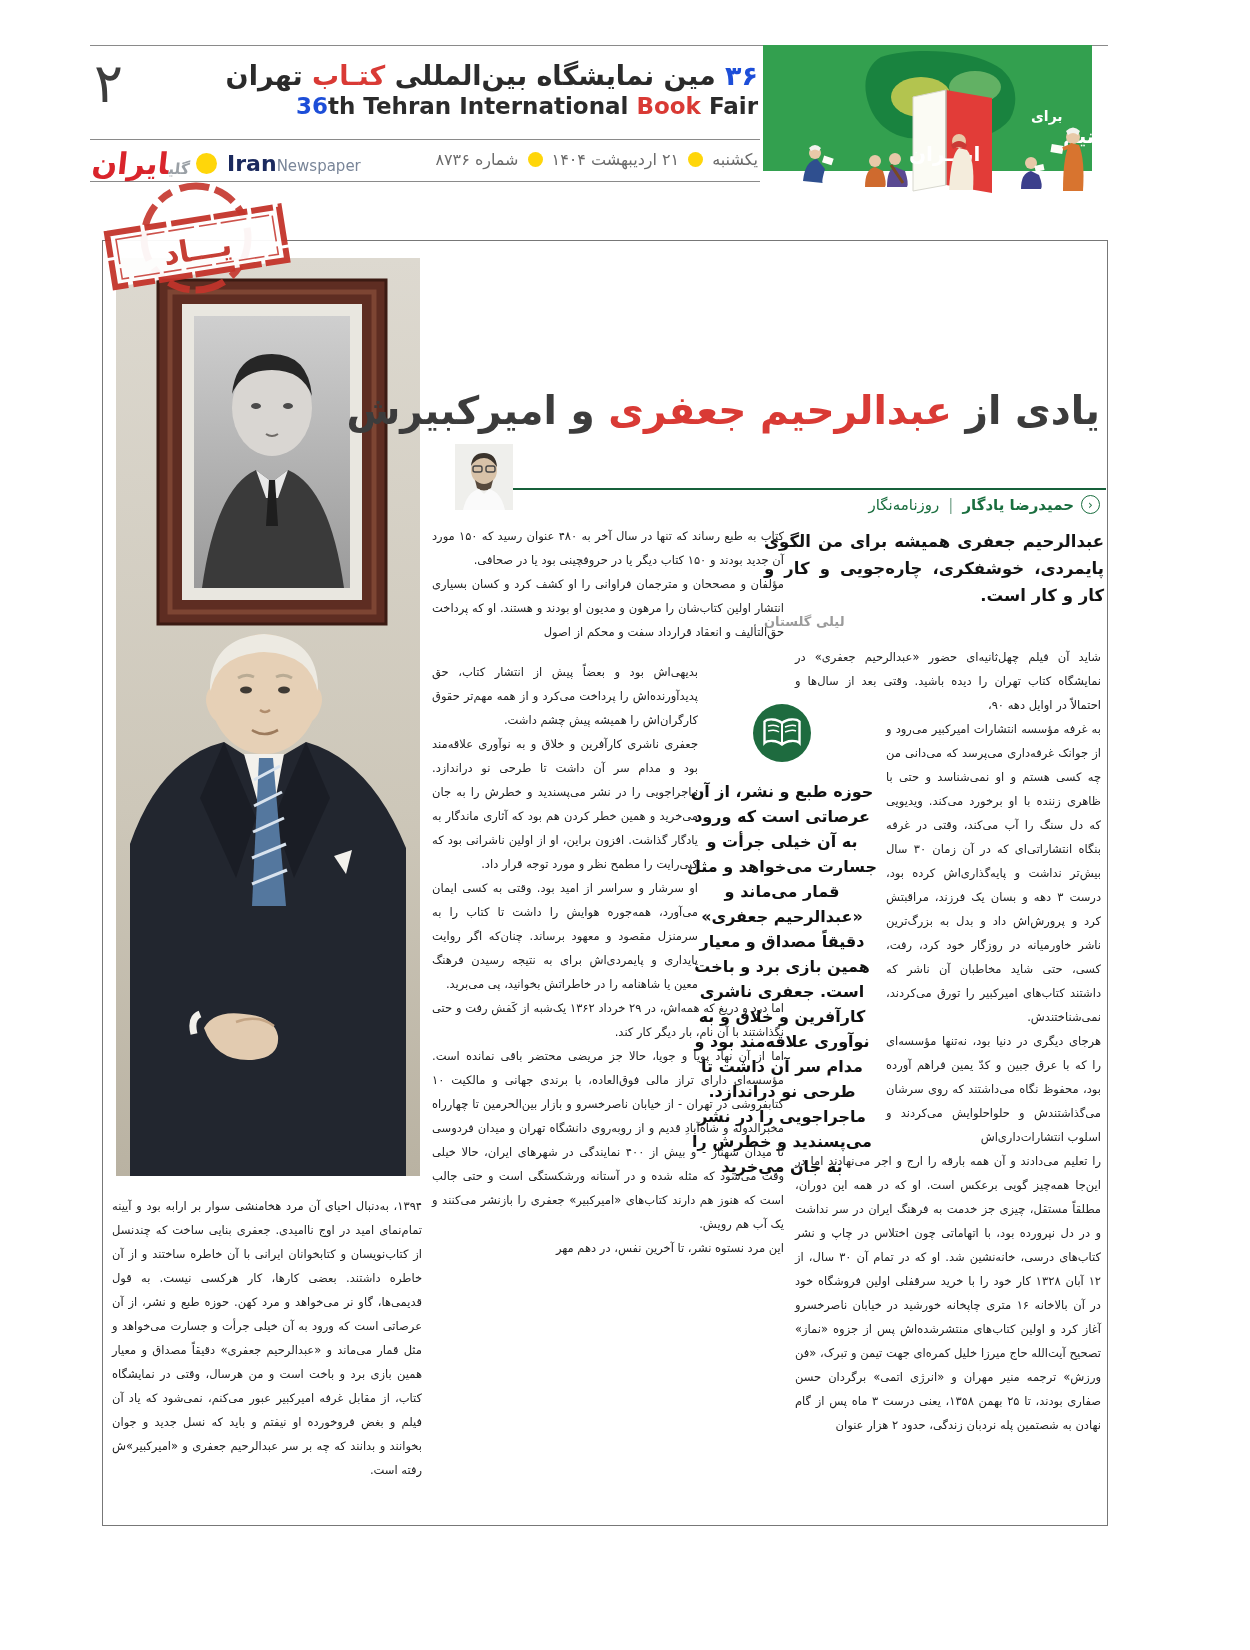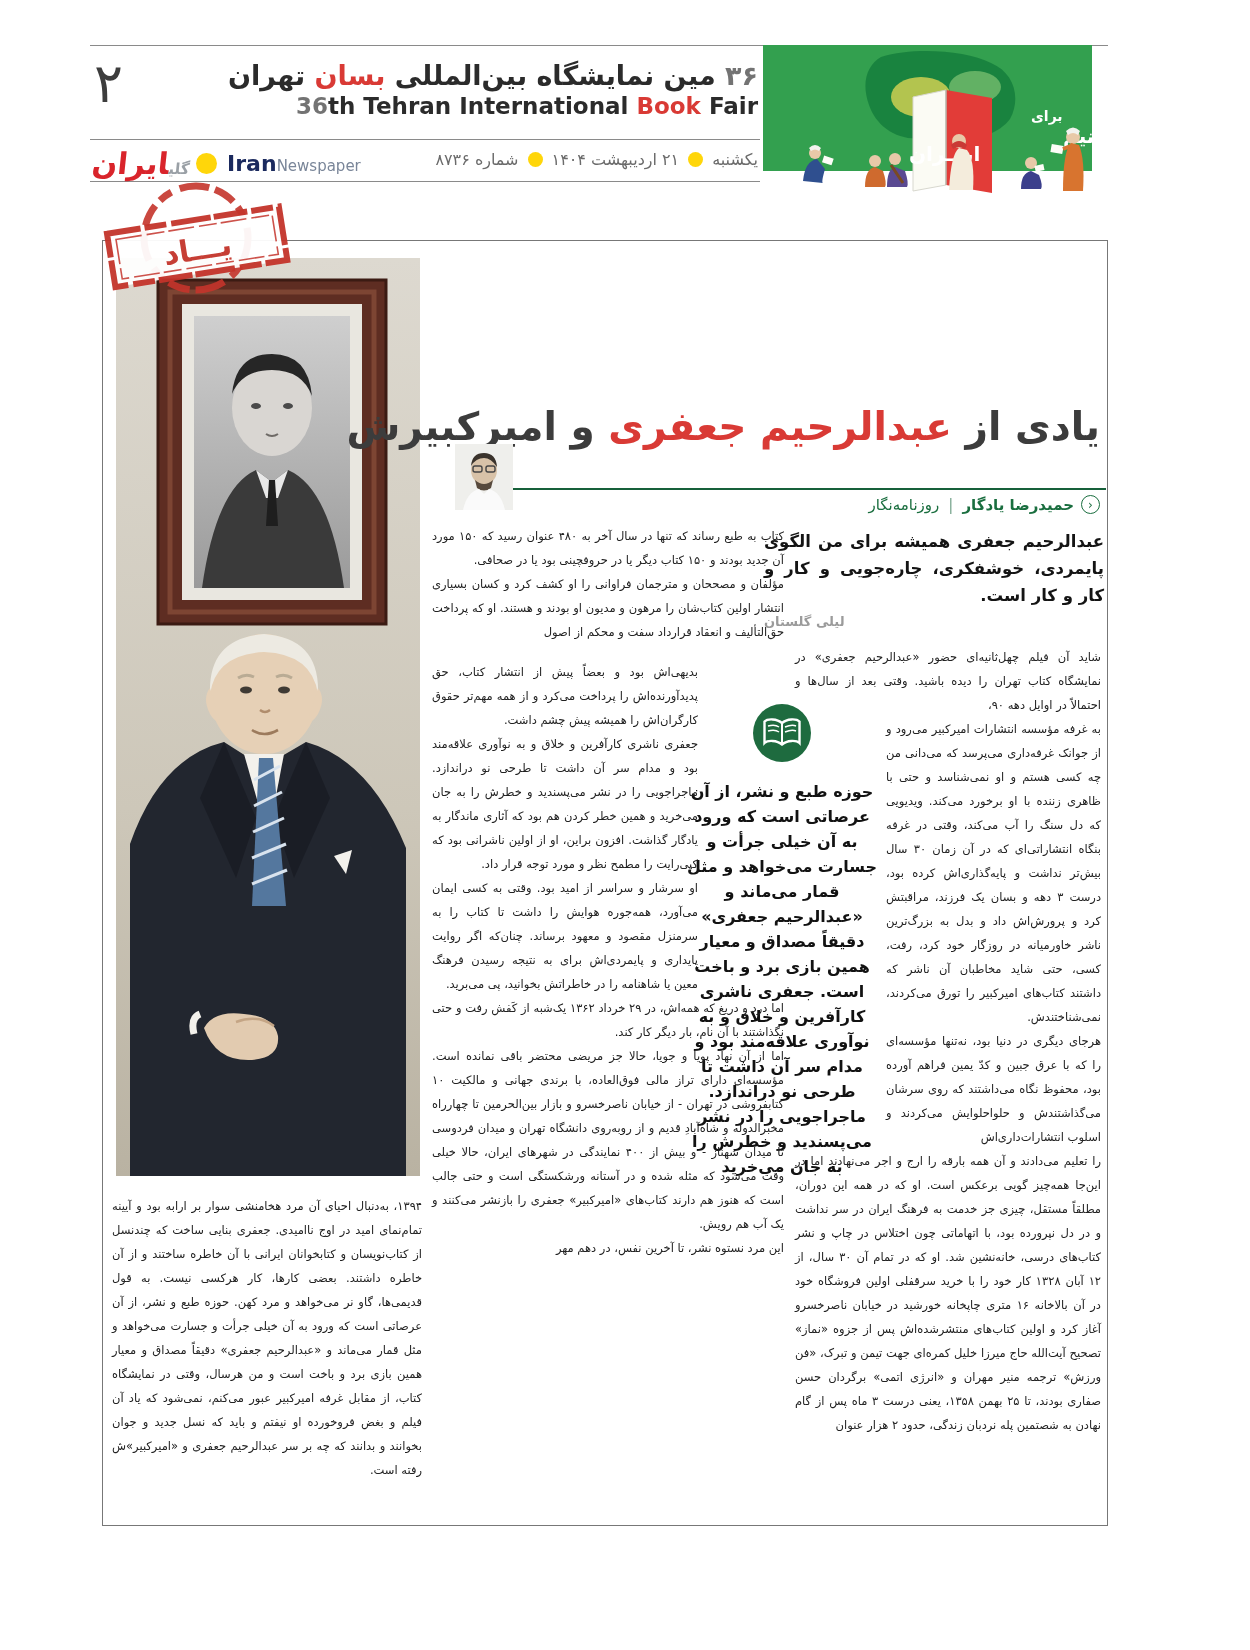--- a/index.html
+++ b/index.html
@@ -5,35 +5,35 @@
   html,body{margin:0;padding:0;background:#ffffff;}
   .page{position:relative;width:1250px;height:1650px;background:#fff;overflow:hidden;
         font-family:"DejaVu Sans",sans-serif;}
   .rule{position:absolute;height:1px;background:#8a8a8a;}
   .rtl{direction:rtl;unicode-bidi:embed;}
   
   .page-num{position:absolute;left:94px;top:52px;font-size:54px;color:#3d3d3d;}
   .hdr-titles{position:absolute;right:492px;top:60px;text-align:right;}
   .title-fa{direction:rtl;font-size:27px;font-weight:bold;color:#2b2b2b;letter-spacing:0;}
   .title-en{font-size:23px;font-weight:bold;color:#2b2b2b;margin-top:2px;}
-  .green{color:#737373;} .red{color:#d93a35;}
+  .green{color:#1d4ed8;} .red{color:#d93a35;}
   .date-row{position:absolute;right:492px;top:150px;direction:rtl;font-size:16px;color:#6b6b6b;
             display:flex;align-items:center;gap:9px;}
   .dot{width:15px;height:15px;border-radius:50%;background:#ffd60a;display:inline-block;}
   .logos{position:absolute;left:92px;top:146px;display:flex;align-items:center;gap:10px;}
   .fa-logo{font-size:30px;font-weight:bold;color:#d9242b;direction:rtl;transform:skewX(-6deg);}
   .fa-logo-mark{color:#9aa0a6;font-size:15px;margin-right:-4px;}
   .en-logo-bold{font-size:22px;font-weight:bold;color:#1b2a5e;}
   .en-logo-light{font-size:15px;color:#7a8699;}
   
   .frame{position:absolute;left:102px;top:240px;width:1004px;height:1284px;border:1px solid #777;}
   
   .headline{position:absolute;right:150px;top:250px;direction:rtl;font-size:122px;line-height:1.15;
             font-weight:bold;color:#050505;}
-  .subhead{position:absolute;right:150px;top:404px;direction:rtl;font-size:39px;font-weight:bold;color:#3c3c3c;}
+  .subhead{position:absolute;right:150px;top:388px;direction:rtl;font-size:39px;font-weight:bold;color:#3c3c3c;}
   .byline-rule{position:absolute;left:513px;top:488px;width:593px;height:2px;background:#17603a;}
   .byline{position:absolute;right:150px;top:495px;direction:rtl;font-size:15px;color:#1a6e3f;
           display:flex;align-items:center;gap:7px;}
   .byline .chev{width:17px;height:17px;border:1.4px solid #1a6e3f;border-radius:50%;display:flex;
           align-items:center;justify-content:center;font-size:12px;line-height:1;}
   .byline b{font-weight:bold;}
   .byline .sep{color:#7aa68f;margin:0 2px;}
   
   .lead-block{position:absolute;left:764px;top:528px;width:340px;direction:rtl;}
   .lead-text{font-size:16.5px;line-height:27px;font-weight:bold;color:#141414;text-align:justify;}
@@ -60,21 +60,21 @@
 <div class="page">
 
   <div class="rule" style="left:90px;top:45px;width:1018px;"></div>
   <div class="rule" style="left:90px;top:139px;width:670px;"></div>
   <div class="rule" style="left:90px;top:181px;width:670px;"></div>
 
   <div class="page-num">۲</div>
 
   <div class="hdr-titles">
     <div class="title-fa rtl">
-      <span class="green">۳۶</span><span> مین نمایشگاه بین‌المللی </span><span class="red">بسان</span><span> تهران</span>
+      <span class="green">۳۶</span><span> مین نمایشگاه بین‌المللی </span><span class="red">کتـاب</span><span> تهران</span>
     </div>
     <div class="title-en">
       <span class="green">36</span><span>th Tehran International </span><span class="red">Book</span><span> Fair</span>
     </div>
   </div>
 
   <div class="date-row">
     <span>یکشنبه</span>
     <span class="dot"></span>
     <span>۲۱ اردیبهشت ۱۴۰۴</span>

